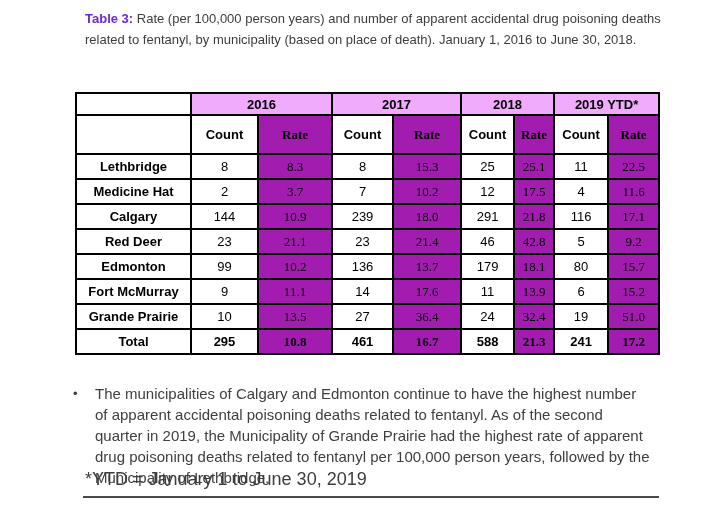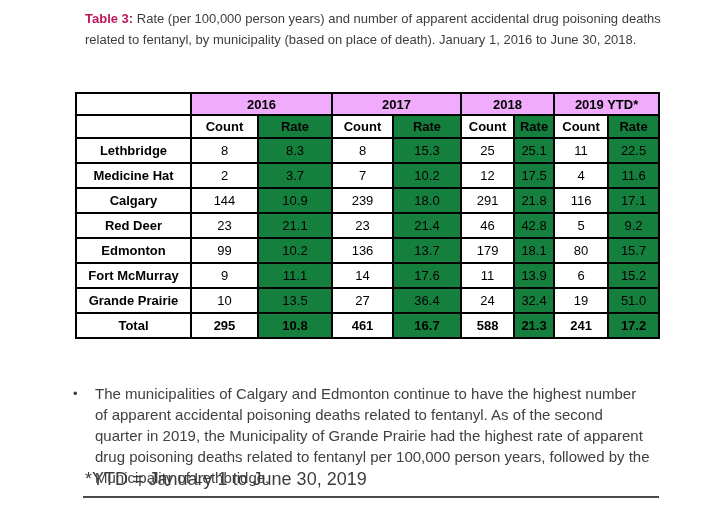--- a/index.html
+++ b/index.html
@@ -8,42 +8,42 @@
     width: 709px; height: 507px;
     position: relative;
     font-family: "Liberation Sans", sans-serif;
     color: #3d3d3d;
     overflow: hidden;
   }
   .title {
     position: absolute; left: 85px; top: 8px; width: 578px;
     font-size: 13px; line-height: 21px; color: #3d3d3d;
   }
-  .title b { color: #be185d; }
+  .title b { color: #6d28d9; }
 
   table.data {
     position: absolute; left: 75px; top: 92px;
     border-collapse: collapse; table-layout: fixed;
     width: 583px;
     font-size: 13px; color: #000;
   }
   table.data td, table.data th {
     border: 2px solid #000;
     text-align: center; vertical-align: middle;
     padding: 0;
     overflow: hidden; white-space: nowrap;
   }
   td.blank { border: none; background: #fff; }
   tr.yr-row { height: 22px; }
-  tr.sub-row { height: 23px; }
+  tr.sub-row { height: 39px; }
   tr.body-row { height: 25px; }
   th.yr { background: #f0abfc; font-weight: bold; }
   th.sub { font-weight: bold; }
   .c { background: #ffffff; }
-  .r { background: #15803d; }
+  .r { background: #a21caf; font-family: Liberation Serif, serif; }
   td.muni { font-weight: bold; background: #fff; }
   tr.total td { font-weight: bold; }
 
   .bullet-item { position: absolute; left: 73px; top: 383px; }
   .bullet-marker {
     position: absolute; left: 0; top: 0;
     font-size: 13px; line-height: 21px; color: #3d3d3d;
   }
   .bullet-text {
     position: absolute; left: 22px; top: 0; width: 556px;

